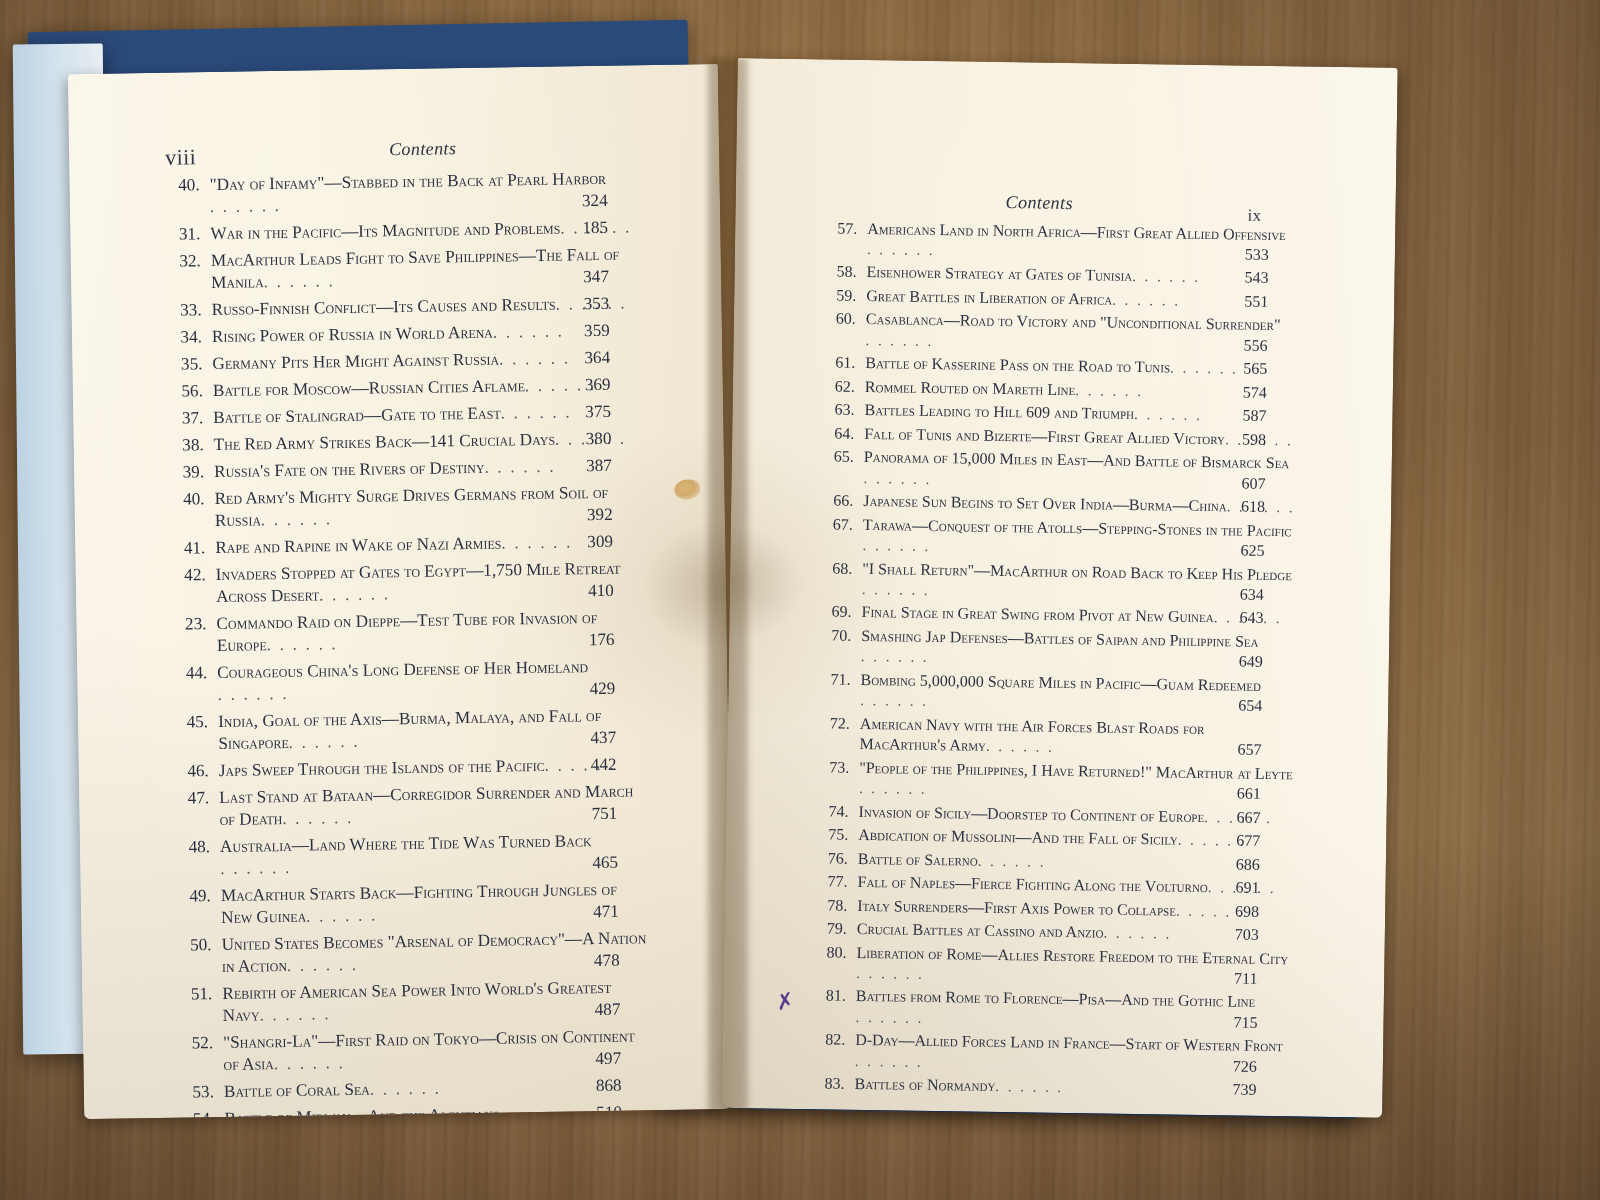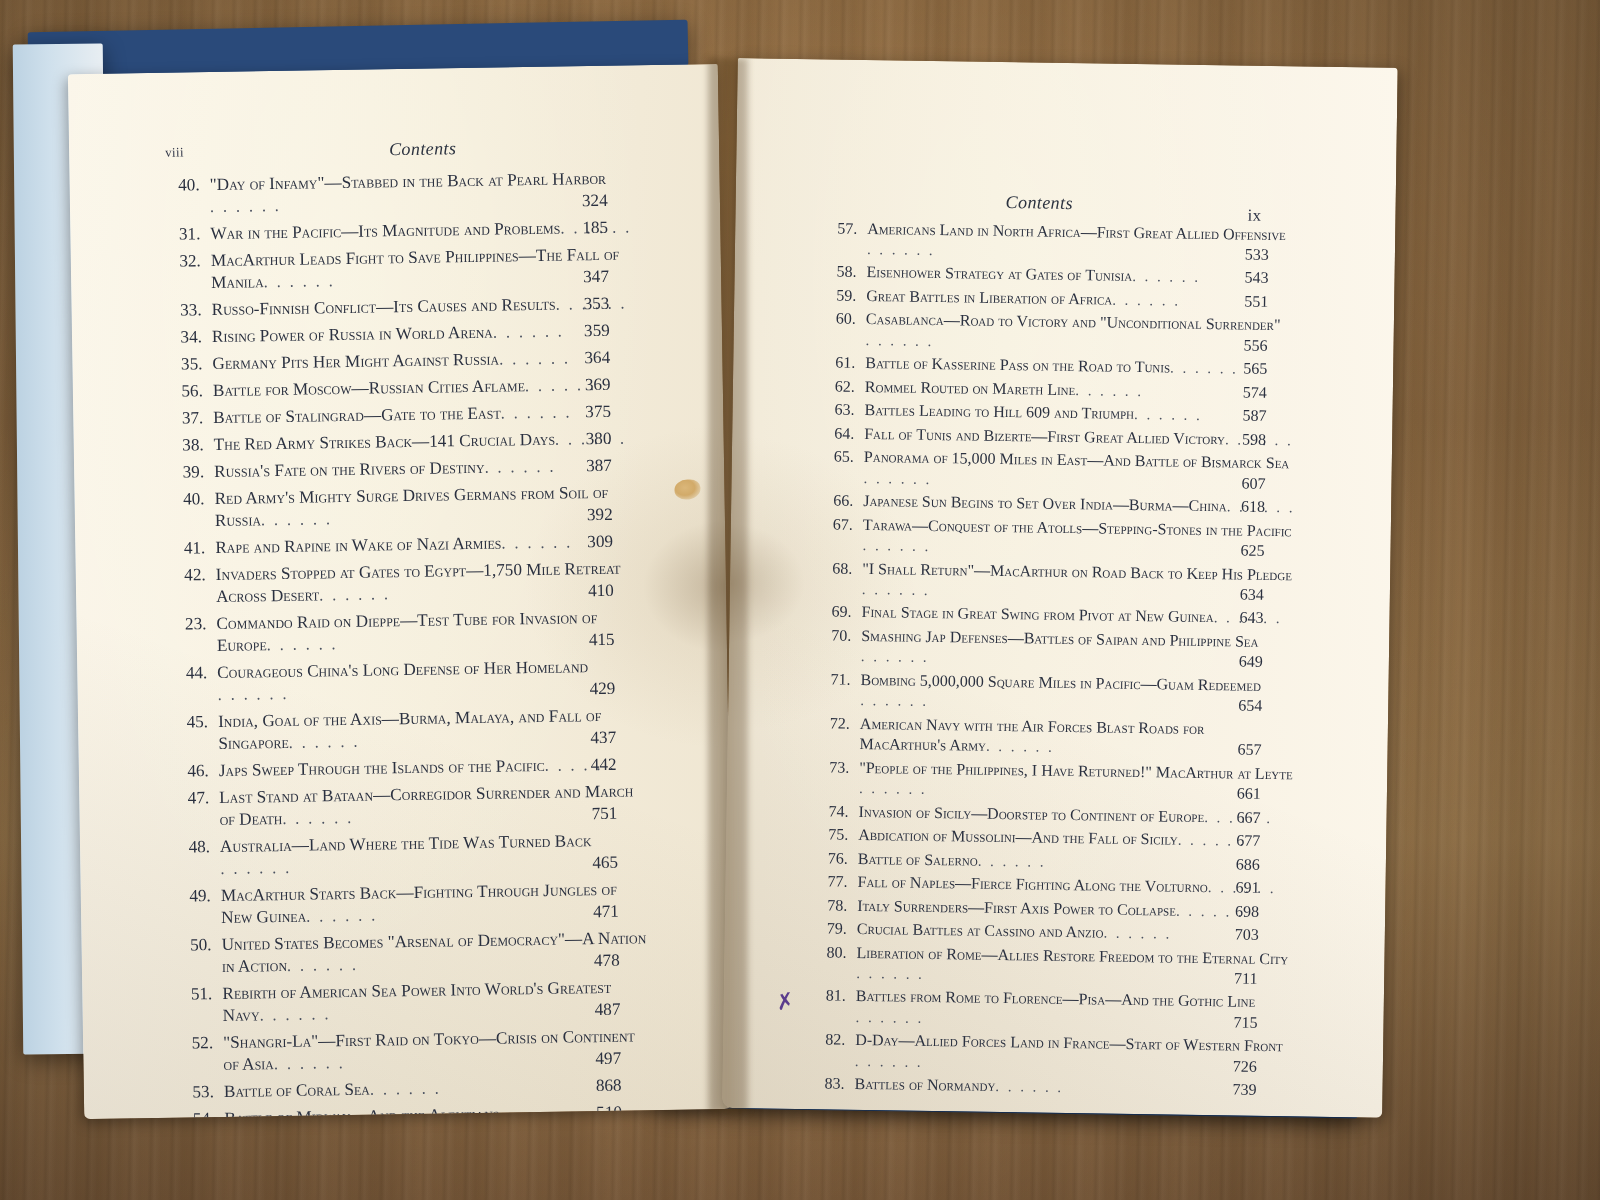--- a/index.html
+++ b/index.html
@@ -128,21 +128,21 @@
   }
 
   
   .runhead {
     position: absolute;
     font-family: "Liberation Serif", serif;
     font-size: 16.5px;
     color: #2c3340;
     letter-spacing: 0.4px;
   }
-  #left-folio   { left: 96px;  top: 72px;  font-size: 13px; color: #33384a; text-align: right;}
+  #left-folio   { left: 96px;  top: 72px;  font-size: 22px; color: #33384a; text-align: right;}
   #left-title   { left: 320px; top: 70px;  font-style: italic; font-size: 18px; color: #2c3340;}
   #right-title  { left: 270px; top: 130px; font-style: italic; font-size: 18px; color: #2c3340;}
   #right-folio  { left: 512px; top: 140px; font-size: 17px; color: #33384a;}
 
   
   ol.toc {
     list-style: none;
     margin: 0;
     padding: 0;
     position: absolute;
@@ -299,21 +299,21 @@
           <li class="entry">
             <span class="num">41.</span>
             <span class="txtwrap"><span class="txt">Rape and Rapine in Wake of Nazi Armies</span><span class="leader"> . . . . . .</span><span class="pg">309</span></span>
           </li>
           <li class="entry">
             <span class="num">42.</span>
             <span class="txtwrap"><span class="txt">Invaders Stopped at Gates to Egypt—1,750 Mile Retreat Across Desert</span><span class="leader"> . . . . . .</span><span class="pg">410</span></span>
           </li>
           <li class="entry">
             <span class="num">23.</span>
-            <span class="txtwrap"><span class="txt">Commando Raid on Dieppe—Test Tube for Invasion of Europe</span><span class="leader"> . . . . . .</span><span class="pg">415</span></span>
+            <span class="txtwrap"><span class="txt">Commando Raid on Dieppe—Test Tube for Invasion of Europe</span><span class="leader"> . . . . . .</span><span class="pg">176</span></span>
           </li>
           <li class="entry">
             <span class="num">44.</span>
             <span class="txtwrap"><span class="txt">Courageous China's Long Defense of Her Homeland</span><span class="leader"> . . . . . .</span><span class="pg">429</span></span>
           </li>
           <li class="entry">
             <span class="num">45.</span>
             <span class="txtwrap"><span class="txt">India, Goal of the Axis—Burma, Malaya, and Fall of Singapore</span><span class="leader"> . . . . . .</span><span class="pg">437</span></span>
           </li>
           <li class="entry">

